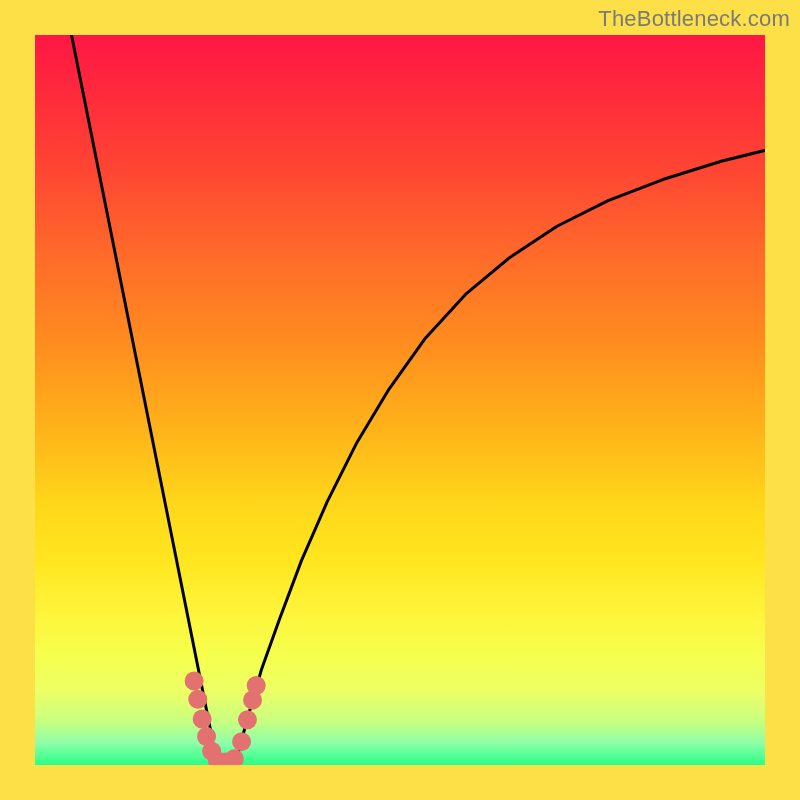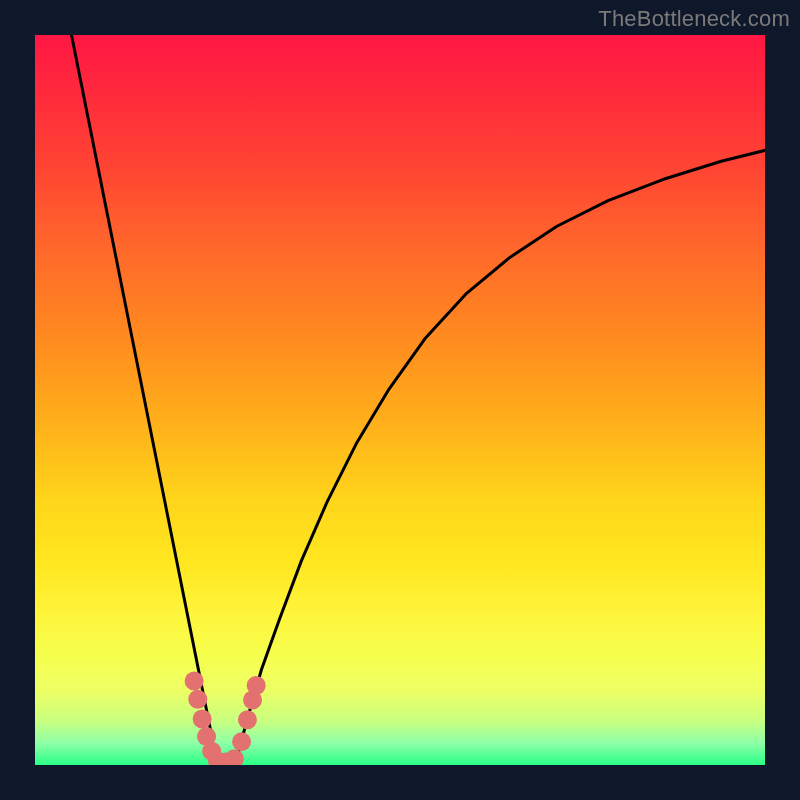--- a/index.html
+++ b/index.html
@@ -10,21 +10,21 @@
     overflow: hidden;
     background: #000;
     font-family: Arial, Helvetica, sans-serif;
   }
   .frame {
     position: absolute;
     left: 0;
     top: 0;
     width: 800px;
     height: 800px;
-    background: #0f172a;
+    background: #fde047;
   }
   .plot-area {
     position: absolute;
     left: 35px;
     top: 35px;
     width: 730px;
     height: 730px;
     background: linear-gradient(
       to bottom,
       #ff1744 0%,

